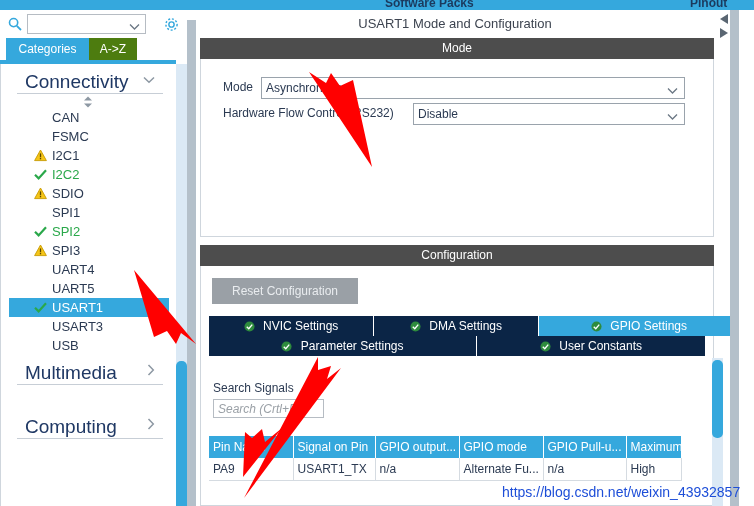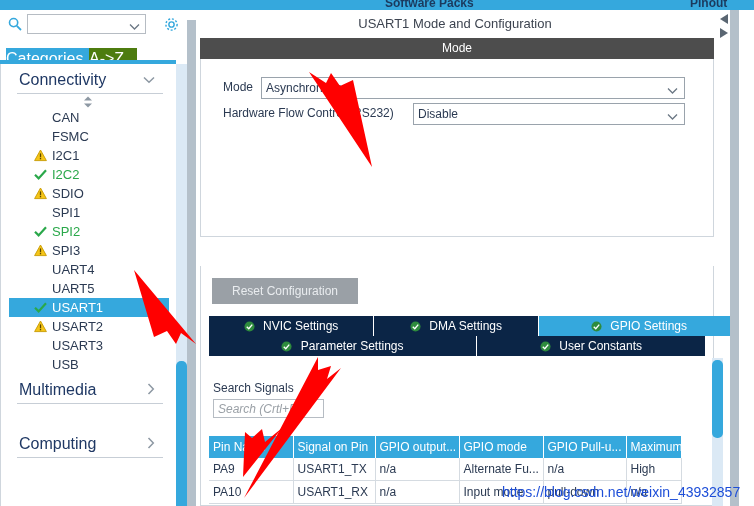--- a/index.html
+++ b/index.html
@@ -22,32 +22,32 @@
   #searchrow{position:absolute;left:0;top:0;width:176px;height:28px;background:#fff;}
   #mag{position:absolute;left:8px;top:7px;width:14px;height:14px;}
   #searchbox{position:absolute;left:27px;top:4px;width:119px;height:20px;
      border:1px solid #b6bcc3;background:#fff;box-sizing:border-box;}
   #searchbox .cv{position:absolute;left:4px;top:3px;font-size:11px;color:#444;}
   #searchbox .chev{position:absolute;right:5px;top:5px;}
   #gear{position:absolute;left:163px;top:6px;width:17px;height:17px;}
 
   
   #tabsrow{position:absolute;left:0;top:28px;width:176px;height:22px;background:#fff;}
-  .cattab{position:absolute;top:10px;height:22px;line-height:22px;font-size:16px;
-     color:#ffffff;box-sizing:border-box;}
+  .cattab{position:absolute;top:0;height:22px;line-height:22px;font-size:12px;
+     color:#ffffff;text-align:center;box-sizing:border-box;}
   #tab-categories{left:6px;width:83px;background:#35a8dd;}
   #tab-az{left:89px;width:48px;background:#4d7c0f;}
   #tabunderline{position:absolute;left:0;top:50px;width:176px;height:4px;background:#35a8dd;}
 
   
   #treewrap{position:absolute;left:0;top:54px;width:176px;height:442px;background:#fff;
      border-left:1px solid #cfd6dd;border-right:0;box-sizing:border-box;}
   #treeinner{position:absolute;left:8px;top:0;width:160px;height:442px;}
   .grouphdr{position:relative;height:30px;}
-  .grouphdr .gname{position:absolute;left:10px;top:7px;font-size:16px;color:#1f3864;}
+  .grouphdr .gname{position:absolute;left:16px;top:7px;font-size:19px;color:#1f3864;}
   .grouphdr .gchev{position:absolute;right:14px;top:9px;}
   .grouphdr .gline{position:absolute;left:8px;right:6px;bottom:0;height:1px;background:#c7ced6;}
   .spinner{position:relative;height:14px;}
   .spinner .sp{position:absolute;left:72px;top:2px;}
   .leafrow{position:relative;height:19px;}
   .leafrow .ic{position:absolute;left:25px;top:3px;width:13px;height:13px;}
   .leafrow .lbl{position:absolute;left:43px;top:2px;font-size:13px;white-space:nowrap;}
   .leafrow.sel{background:#35a8dd;}
   .leafrow.sel .lbl{color:#ffffff;}
   .c-plain{color:#2b3a52;}
@@ -227,28 +227,20 @@
           <span class="ic"></span>
           <span class="lbl c-plain">UART5</span>
         </div>
         <div class="leafrow sel">
           <span class="ic"><svg width="13" height="13" viewBox="0 0 13 13">
               <polyline points="1,6.8 4.6,10.4 12,2.2" fill="none" stroke="#2aa84a" stroke-width="2.2"></polyline>
             </svg></span>
           <span class="lbl ">USART1</span>
         </div>
         <div class="leafrow">
-          <span class="ic"><svg width="13" height="13" viewBox="0 0 13 13">
-              <polygon points="6.5,1 12.4,11.6 0.6,11.6" fill="#f5c518" stroke="#c79a00" stroke-width="0.9" stroke-linejoin="round"></polygon>
-              <rect x="5.85" y="4.4" width="1.3" height="3.9" fill="#5a4600"></rect>
-              <rect x="5.85" y="9" width="1.3" height="1.3" fill="#5a4600"></rect>
-            </svg></span>
-          <span class="lbl c-plain">USART2</span>
-        </div>
-        <div class="leafrow">
           <span class="ic"></span>
           <span class="lbl c-plain">USART3</span>
         </div>
         <div class="leafrow">
           <span class="ic"></span>
           <span class="lbl c-plain">USB</span>
         </div>
         <div class="grouphdr">
           <span class="gname">Multimedia</span>
           <span class="gchev"><svg width="8" height="12" viewBox="0 0 8 12">
@@ -304,20 +296,21 @@
         <span class="val">Disable</span>
         <span class="chev">
           <svg width="11" height="8" viewBox="0 0 11 8">
               <polyline points="1,1.5 5.5,6 10,1.5" fill="none" stroke="#6b7784" stroke-width="1.3"></polyline>
             </svg>
         </span>
       </div>
     </div>
   </div>
 
+  <div id="cfgbar">Configuration</div>
 
   <div id="cfgbody">
     <div id="resetbtn">Reset Configuration</div>
 
     <div class="tabbtn" id="cfgtab0" style="left:8px;top:50px;width:164px;">
       <span class="tck">
         <svg width="11" height="11" viewBox="0 0 12 12">
             <circle cx="6" cy="6" r="5.5" fill="#2e8b3d"></circle>
             <polyline points="3,6.3 5.2,8.4 9,3.9" fill="none" stroke="#fff" stroke-width="1.5"></polyline>
           </svg>
@@ -383,28 +376,20 @@
           </thead>
         <tbody id="tblbody">
             <tr>
               <td>PA9</td>
               <td>USART1_TX</td>
               <td>n/a</td>
               <td>Alternate Fu...</td>
               <td>n/a</td>
               <td>High</td>
             </tr>
-            <tr>
-              <td>PA10</td>
-              <td>USART1_RX</td>
-              <td>n/a</td>
-              <td>Input mode</td>
-              <td>pull-down</td>
-              <td>n/a</td>
-            </tr>
           </tbody>
       </table>
     </div>
   </div>
 
   <div class="abs" id="rsb" style="left:516px;top:348px;"></div>
   <div class="abs" id="rsbthumb" style="left:516px;top:350px;"></div>
 </div>
 
 <div class="abs" id="rgut"></div>

